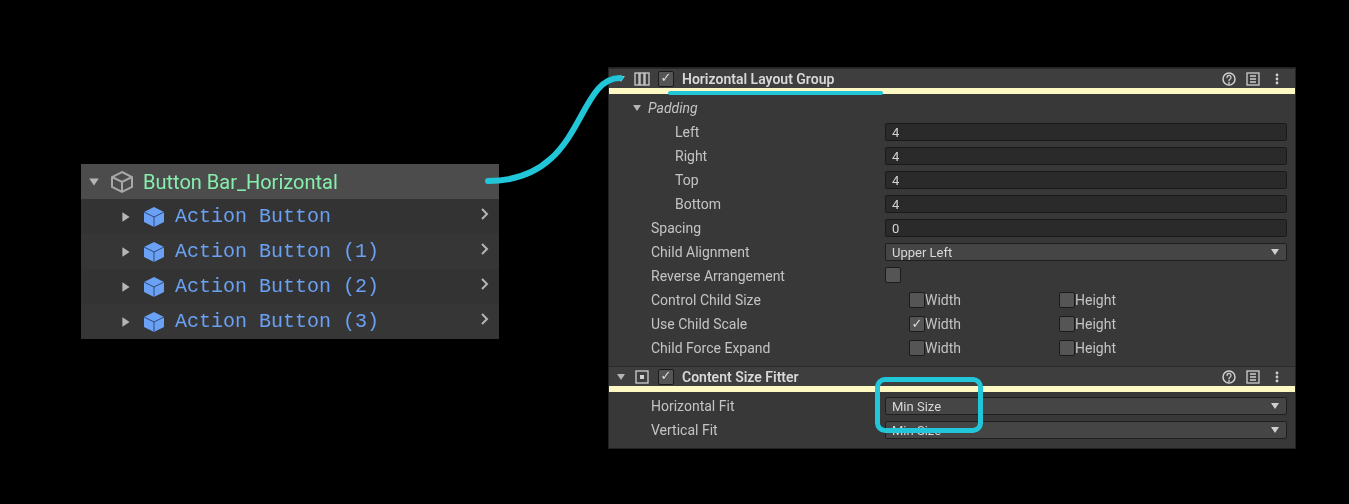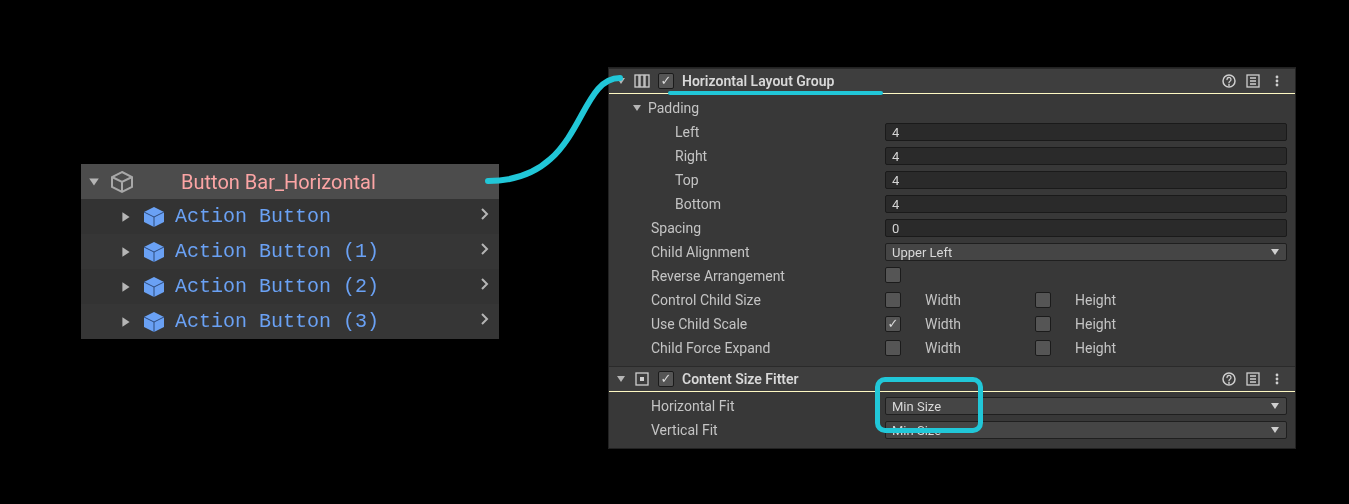--- a/index.html
+++ b/index.html
@@ -44,21 +44,21 @@
   .hierarchy .caret svg { width:12px; height:12px; display:block; }
   .hierarchy .chevron {
     margin-left: auto;
     color:#b5b5b5;
     width:12px; height:18px;
   }
   .hierarchy .chevron svg { width:12px; height:12px; display:block; }
   .cube-icon { width:26px; height:26px; display:inline-block; }
   .prefab-icon { width:26px; height:26px; display:inline-block; }
   .hierarchy .prefab-label { color:#6aa1f4; }
-  .hierarchy .go-label { color:#fca5a5;margin-left:38px; }
+  .hierarchy .go-label { color:#86efac; }
 
   
   .inspector {
     position: absolute;
     right: 53px;
     top: 67px;
     width: 688px;
     background: #383838;
     border: 1px solid #222;
     box-shadow: 0 10px 30px rgba(0,0,0,.55);
@@ -66,21 +66,21 @@
     color:#c4c4c4;
   }
   .component-header {
     display: flex;
     align-items: center;
     gap: 8px;
     height: 26px;
     padding: 0 10px 0 6px;
     background: #3e3e3e;
     border-top: 1px solid #2a2a2a;
-    border-bottom: 1px solid #fef9c3;
+    border-bottom: 6px solid #fef9c3;
   }
   .component-header .title { font-weight: 600; color:#d8d8d8; flex: 0 0 auto; }
   .component-header .spacer { flex: 1 1 auto; }
   .component-header .hdr-btn { width:16px; height:16px; display:inline-flex; align-items:center; justify-content:center; color:#cfcfcf; }
   .component-header .hdr-btn svg { width:14px; height:14px; display:block; }
   .foldout-caret { width:11px; height:11px; display:inline-flex; align-items:center; justify-content:center; color:#b5b5b5;}
   .foldout-caret svg { width:10px; height:10px; display:block; }
 
   .checkbox {
     width:16px; height:16px; border:1px solid #1b1b1b; background:#555; border-radius:2px;
@@ -118,21 +118,21 @@
   }
   .field-select .dd-caret {
     position:absolute; right:6px; top:50%; transform:translateY(-50%);
     width:10px; height:10px; color:#cfcfcf;
   }
   .field-select .dd-caret svg { width:10px; height:10px; display:block; }
 
   .checkbox-pair {
     display:grid; grid-template-columns: 150px 150px; align-items:center;
   }
-  .checkbox-pair .cb-wrap { display:flex; align-items:center; gap:24px; }
+  .checkbox-pair .cb-wrap { display:flex; align-items:center; gap:0;margin-left:24px; }
 
   
   .underline-accent {
     position:absolute;
     height:4px; background:#21c7d8; border-radius:2px;
   }
   .select-highlight {
     position:absolute;
     border:5px solid #21c7d8; border-radius:10px;
     pointer-events:none;
@@ -307,21 +307,21 @@
     <span class="hdr-btn">
         <svg viewBox="0 0 14 14">
           <use href="#kebab"></use>
         </svg>
       </span>
   </div>
 
   <div class="prop-rows">
 
     <div class="prop-row">
-      <div class="prop-label group indent1" style="padding-left:14px;">
+      <div class="prop-label group indent1" style="padding-left:14px;font-style:italic;">
         <span class="foldout-caret">
             <svg viewBox="0 0 10 10">
               <use href="#tri-down"></use>
             </svg>
           </span>
         <span>Padding</span>
       </div>
       <div></div>
     </div>
     <div class="prop-row sub">

